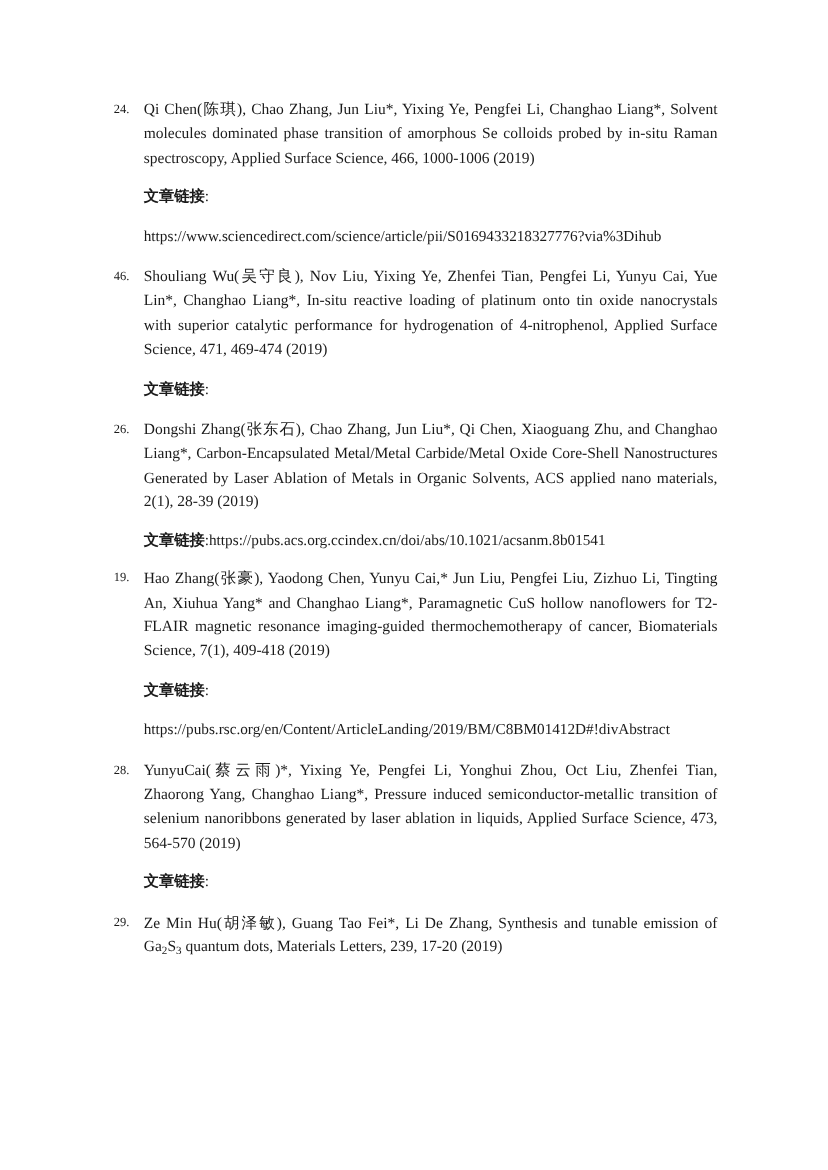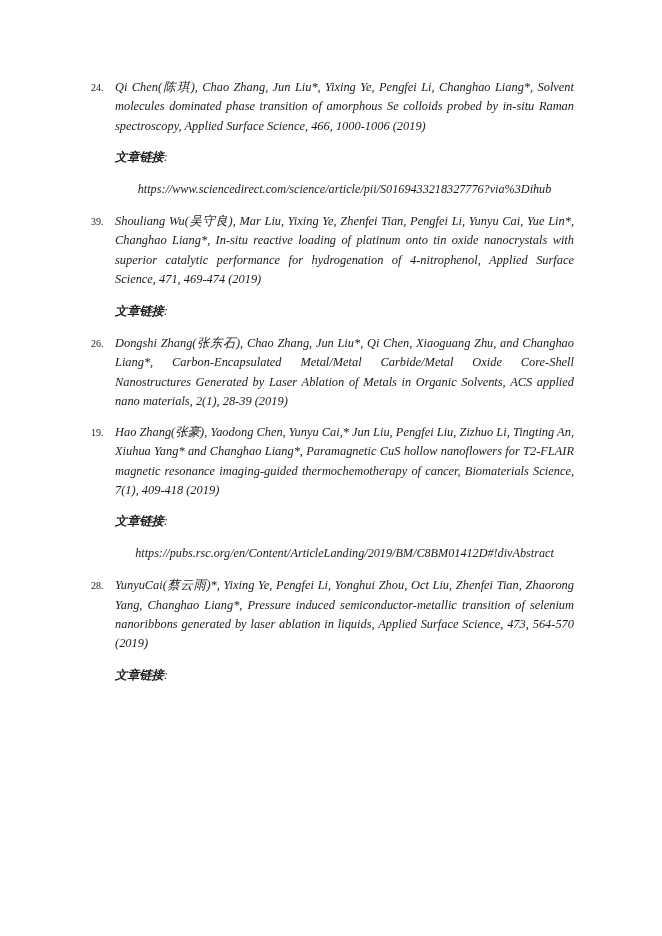--- a/index.html
+++ b/index.html
@@ -31,21 +31,20 @@
     flex: 0 0 27px;
     font-size: 10px;
     line-height: 19.4px;
     text-align: left;
     padding-left: 3px;
     box-sizing: border-box;
   }
   .entry-content {
     flex: 1 1 auto;
     min-width: 0;
-    font-style: italic;
   }
   .citation {
     font-size: 12.4px;
     line-height: 19.4px;
     text-align: justify;
     text-justify: inter-word;
     margin: 0;
     hyphens: none;
   }
   .link-label-block {
@@ -57,21 +56,21 @@
     font-family: "DejaVu Sans", "Liberation Sans", sans-serif;
     font-weight: bold;
     font-size: 12.2px;
   }
   .url-line {
     margin-top: 12px;
     font-size: 12.2px;
     line-height: 19.4px;
     word-break: break-all;
     overflow-wrap: anywhere;
-    text-align: center;
+    text-align: left;
   }
   .url-inline {
     font-size: 12.2px;
     word-break: break-all;
   }
   .inline-link-block {
     margin-top: 11px;
     font-size: 12.4px;
     line-height: 19.4px;
     word-break: break-all;
@@ -97,32 +96,33 @@
       <div class="entry-number">24.</div>
       <div class="entry-content">
         <p class="citation">Qi Chen(陈琪), Chao Zhang, Jun Liu*, Yixing Ye, Pengfei Li, Changhao Liang*, Solvent molecules dominated phase transition of amorphous Se colloids probed by in-situ Raman spectroscopy, Applied Surface Science, 466, 1000-1006 (2019)</p>
         <div class="link-label-block"><span class="cn-label">文章链接</span><span>:</span></div>
         <div class="url-line">https://www.sciencedirect.com/science/article/pii/S0169433218327776?via%3Dihub</div>
       </div>
     </div>
     <div class="entry-gap"></div>
 
     <div class="entry">
-      <div class="entry-number">39.</div>
+      <div class="entry-number">46.</div>
       <div class="entry-content">
-        <p class="citation">Shouliang Wu(吴守良), Mar Liu, Yixing Ye, Zhenfei Tian, Pengfei Li, Yunyu Cai, Yue Lin*, Changhao Liang*, In-situ reactive loading of platinum onto tin oxide nanocrystals with superior catalytic performance for hydrogenation of 4-nitrophenol, Applied Surface Science, 471, 469-474 (2019)</p>
+        <p class="citation">Shouliang Wu(吴守良), Nov Liu, Yixing Ye, Zhenfei Tian, Pengfei Li, Yunyu Cai, Yue Lin*, Changhao Liang*, In-situ reactive loading of platinum onto tin oxide nanocrystals with superior catalytic performance for hydrogenation of 4-nitrophenol, Applied Surface Science, 471, 469-474 (2019)</p>
         <div class="link-label-block"><span class="cn-label">文章链接</span><span>:</span></div>
       </div>
     </div>
     <div class="entry-gap"></div>
 
     <div class="entry">
       <div class="entry-number">26.</div>
       <div class="entry-content">
         <p class="citation">Dongshi Zhang(张东石), Chao Zhang, Jun Liu*, Qi Chen, Xiaoguang Zhu, and Changhao Liang*, Carbon-Encapsulated Metal/Metal Carbide/Metal Oxide Core-Shell Nanostructures Generated by Laser Ablation of Metals in Organic Solvents, ACS applied nano materials, 2(1), 28-39 (2019)</p>
+        <div class="inline-link-block"><span class="cn-label">文章链接</span><span>:</span><span class="url-inline">https://pubs.acs.org.ccindex.cn/doi/abs/10.1021/acsanm.8b01541</span></div>
       </div>
     </div>
     <div class="entry-gap-small"></div>
 
     <div class="entry">
       <div class="entry-number">19.</div>
       <div class="entry-content">
         <p class="citation">Hao Zhang(张豪), Yaodong Chen, Yunyu Cai,* Jun Liu, Pengfei Liu, Zizhuo Li, Tingting An, Xiuhua Yang* and Changhao Liang*, Paramagnetic CuS hollow nanoflowers for T2-FLAIR magnetic resonance imaging-guided thermochemotherapy of cancer, Biomaterials Science, 7(1), 409-418 (2019)</p>
         <div class="link-label-block"><span class="cn-label">文章链接</span><span>:</span></div>
         <div class="url-line">https://pubs.rsc.org/en/Content/ArticleLanding/2019/BM/C8BM01412D#!divAbstract</div>
@@ -132,15 +132,21 @@
 
     <div class="entry">
       <div class="entry-number">28.</div>
       <div class="entry-content">
         <p class="citation">YunyuCai(蔡云雨)*, Yixing Ye, Pengfei Li, Yonghui Zhou, Oct Liu, Zhenfei Tian, Zhaorong Yang, Changhao Liang*, Pressure induced semiconductor-metallic transition of selenium nanoribbons generated by laser ablation in liquids, Applied Surface Science, 473, 564-570 (2019)</p>
         <div class="link-label-block"><span class="cn-label">文章链接</span><span>:</span></div>
       </div>
     </div>
     <div class="entry-gap"></div>
 
+    <div class="entry">
+      <div class="entry-number">29.</div>
+      <div class="entry-content">
+        <p class="citation"><span>Ze Min Hu(胡泽敏), Guang Tao Fei*, Li De Zhang, Synthesis and tunable emission of Ga</span><sub>2</sub><span>S</span><sub>3</sub><span> quantum dots, Materials Letters, 239, 17-20 (2019)</span></p>
+      </div>
+    </div>
 
   </div>
 </div>
 
 </body></html>

